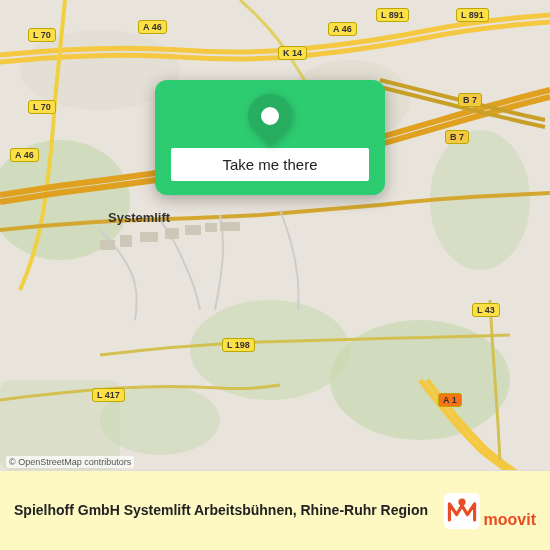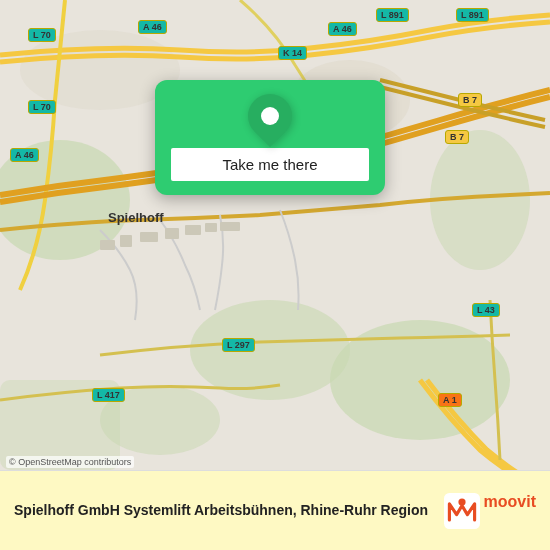--- a/index.html
+++ b/index.html
@@ -104,21 +104,21 @@
 
     .bottom-title {
       font-size: 14px;
       font-weight: 600;
       color: #222;
       line-height: 1.3;
     }
 
     .moovit-logo {
       display: flex;
-      align-items: flex-start;
+      align-items: flex-end;
       gap: 4px;
       flex-shrink: 0;
     }
 
     .moovit-icon {
       width: 36px;
       height: 36px;
     }
 
     .moovit-text {
@@ -136,21 +136,21 @@
       color: #555;
       z-index: 15;
       background: rgba(255,255,255,0.7);
       padding: 1px 3px;
       border-radius: 2px;
     }
 
     
     .road-badge {
       position: absolute;
-      background: #14b8a6;
+      background: #fde047;
       border: 1px solid #b8a800;
       border-radius: 3px;
       font-size: 9px;
       font-weight: bold;
       color: #333;
       padding: 1px 4px;
       z-index: 5;
     }
 
     .city-label {
@@ -220,26 +220,26 @@
   <div class="road-badge" style="top:28px;left:28px">L 70</div>
   <div class="road-badge" style="top:20px;left:138px">A 46</div>
   <div class="road-badge" style="top:148px;left:10px">A 46</div>
   <div class="road-badge" style="top:100px;left:28px">L 70</div>
   <div class="road-badge" style="top:46px;left:278px">K 14</div>
   <div class="road-badge" style="top:22px;left:328px">A 46</div>
   <div class="road-badge" style="top:8px;left:376px">L 891</div>
   <div class="road-badge" style="top:8px;left:456px">L 891</div>
   <div class="road-badge" style="top:93px;left:458px;background:#f5c842">B 7</div>
   <div class="road-badge" style="top:130px;left:445px;background:#f5c842">B 7</div>
-  <div class="road-badge" style="top:338px;left:222px">L 297</div>
+  <div class="road-badge" style="top:338px;left:222px">L 198</div>
   <div class="road-badge" style="top:388px;left:92px">L 417</div>
   <div class="road-badge" style="top:303px;left:472px">L 43</div>
   <div class="road-badge" style="top:393px;left:438px;background:#f97316">A 1</div>
 
-  <div class="city-label" style="top:210px;left:108px">Spielhoff</div>
+  <div class="city-label" style="top:210px;left:108px">Systemlift</div>
 
   <div class="popup-card">
     <div class="popup-pin"></div>
     <button class="popup-button">Take me there</button>
   </div>
 </div>
 
 <div class="attribution">© OpenStreetMap contributors</div>
 
 <div class="bottom-bar">

